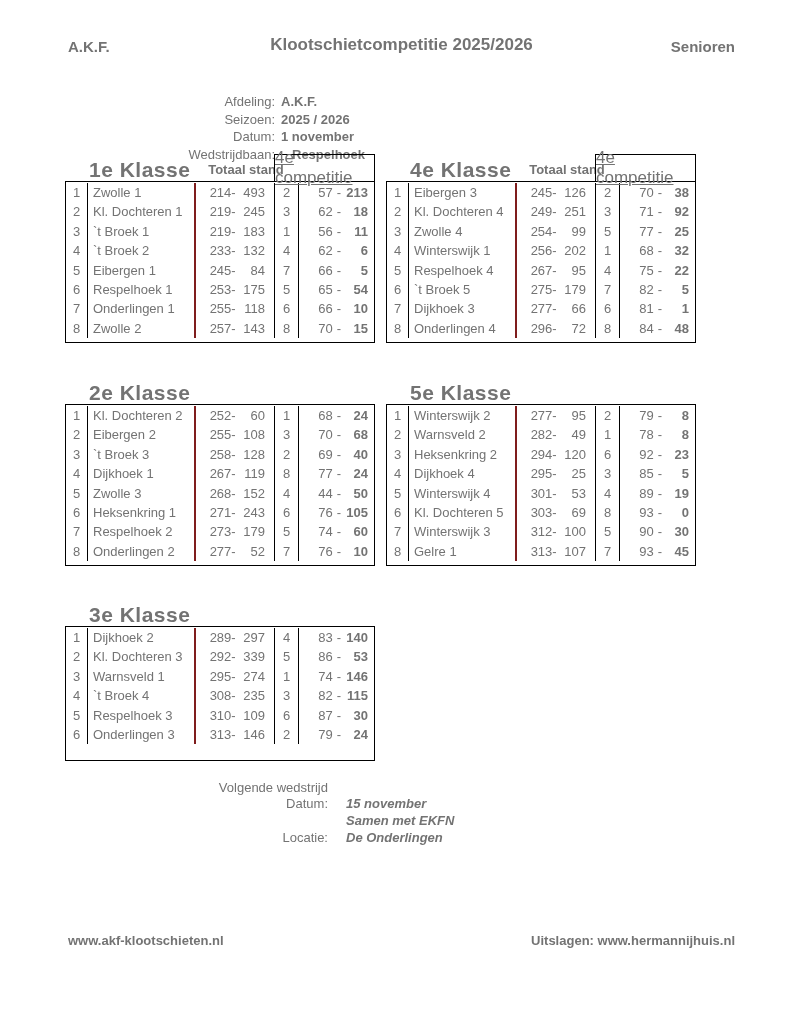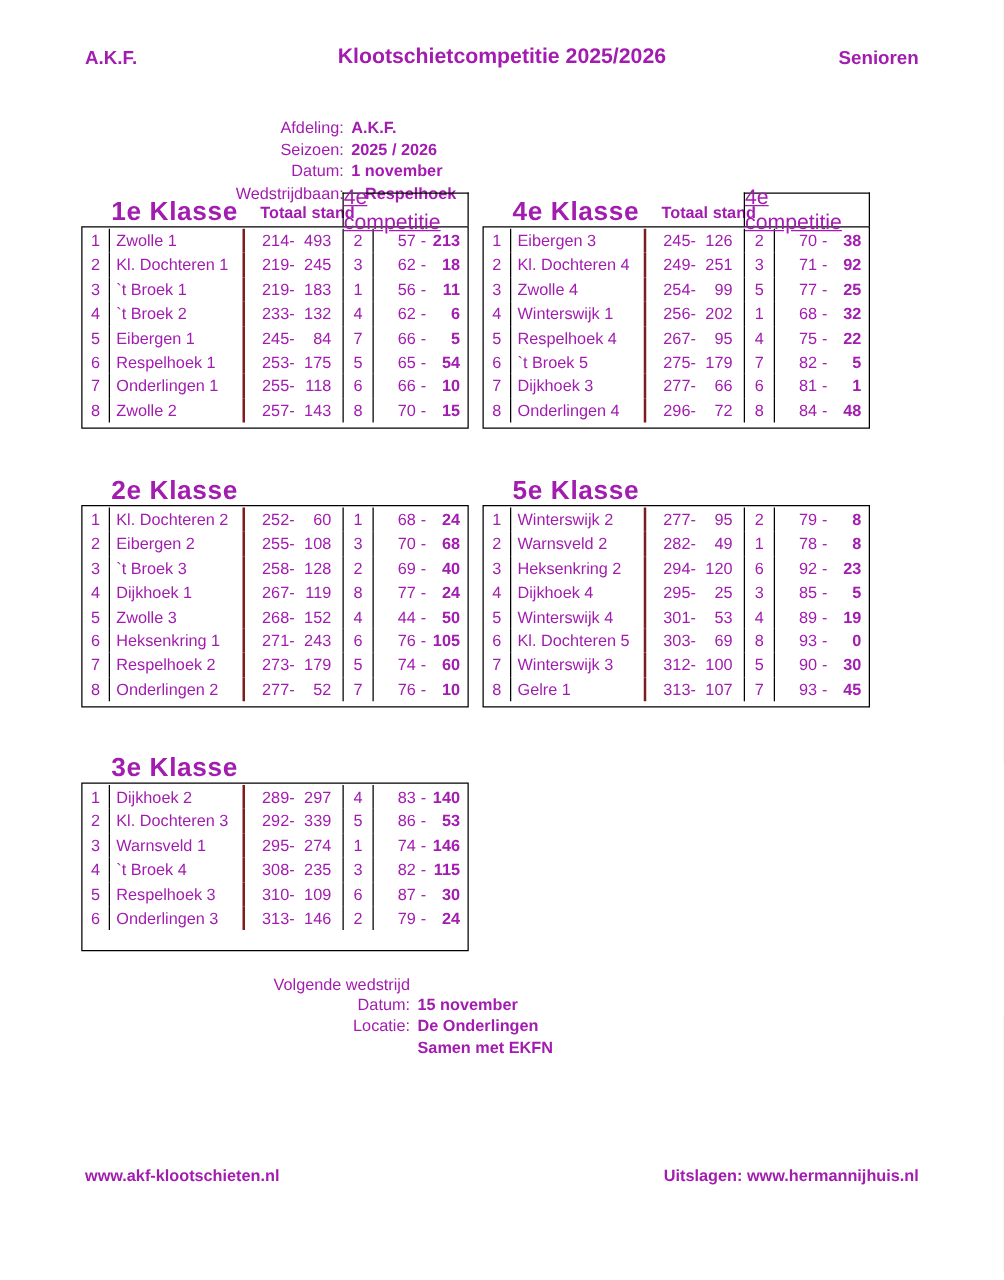--- a/index.html
+++ b/index.html
@@ -1,18 +1,18 @@
 <!DOCTYPE html>
 <html><head>
 <meta charset="utf-8">
 <style>
   html,body { margin:0; padding:0; background:#e8e8e8; }
   .page {
     position:relative; width:803px; height:1024px; margin:0 auto;
-    background:#ffffff; color:#a21caf;
+    background:#ffffff; color:#737373;
     font-family:"Liberation Sans","DejaVu Sans",sans-serif;
     overflow:hidden;
   }
 
   
   .doc-header { position:absolute; top:35px; left:68px; right:68px; height:20px; }
   .org-name    { position:absolute; left:0; bottom:0; font-size:15px; font-weight:bold; }
   .doc-title   { position:absolute; left:0; right:0; bottom:0; text-align:center; font-size:17px; font-weight:bold; }
   .category    { position:absolute; right:0; bottom:0; font-size:15px; font-weight:bold; }
 
@@ -55,21 +55,21 @@
   .c-crank { text-align:center; border-left:1px solid #000; border-right:1px solid #000; box-sizing:border-box; }
   .c-comp  { display:flex; align-items:center; padding:0 6px 0 4px; box-sizing:border-box; }
   .c-comp .p1 { display:flex; justify-content:flex-end; width:38px; }
   .c-comp .d2 { margin-left:4px; }
   .c-comp .n2 { flex:1; text-align:right;font-weight:bold; }
 
   
   .next { position:absolute; top:779px; left:0; width:803px; font-size:13px; }
   .next-row   { display:flex; height:16.6px; align-items:center; }
   .next-label { width:328px; text-align:right; }
-  .next-value { font-weight:bold; margin-left:6px; }
+  .next-value { font-weight:bold; margin-left:18px;font-style:italic; }
 
   
   .doc-footer { position:absolute; top:933px; left:68px; right:68px; display:flex; justify-content:space-between; font-size:13px; font-weight:bold; }
 </style>
 </head>
 <body>
 
 <div class="page">
 
   <div class="doc-header">
@@ -790,26 +790,26 @@
   <div class="next">
     <div class="next-row">
       <span class="next-label">Volgende wedstrijd</span>
       <span class="next-value"></span>
     </div>
     <div class="next-row">
       <span class="next-label">Datum:</span>
       <span class="next-value">15 november</span>
     </div>
     <div class="next-row">
+      <span class="next-label"></span>
+      <span class="next-value">Samen met EKFN</span>
+    </div>
+    <div class="next-row">
       <span class="next-label">Locatie:</span>
       <span class="next-value">De Onderlingen</span>
-    </div>
-    <div class="next-row">
-      <span class="next-label"></span>
-      <span class="next-value">Samen met EKFN</span>
     </div>
   </div>
 
   <div class="doc-footer">
     <span>www.akf-klootschieten.nl</span>
     <span>Uitslagen: www.hermannijhuis.nl</span>
   </div>
 
 </div>
 

